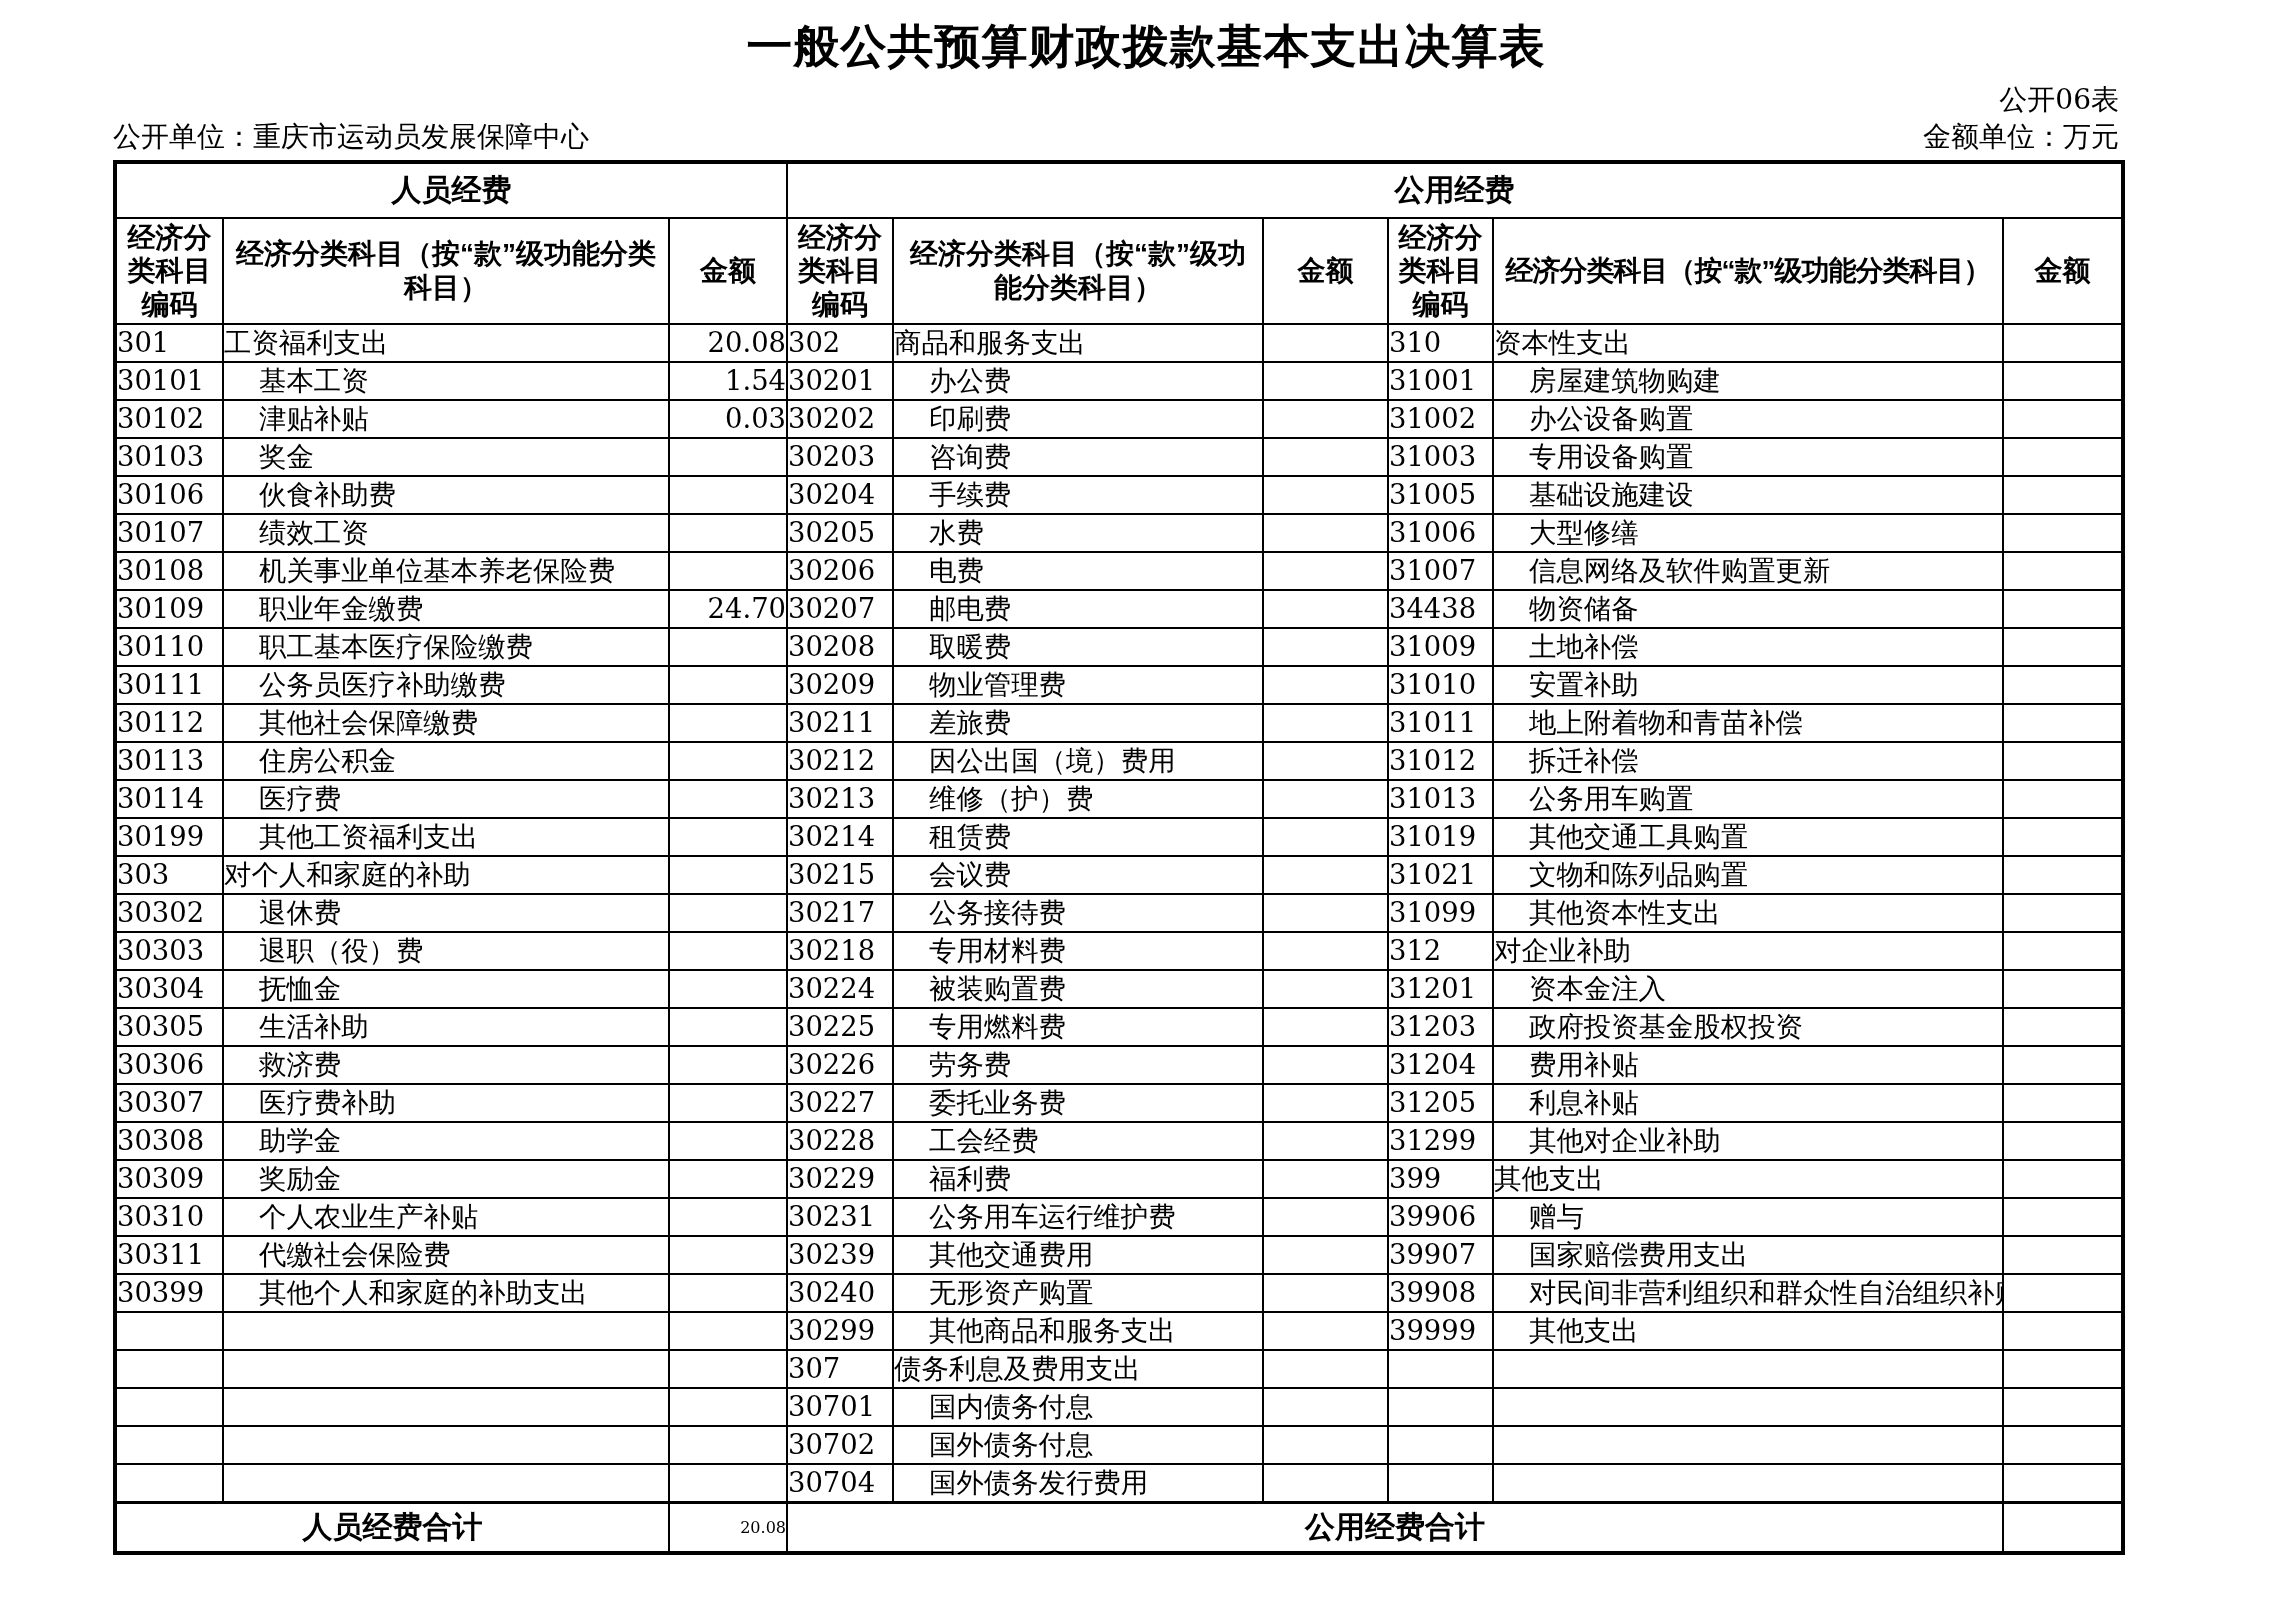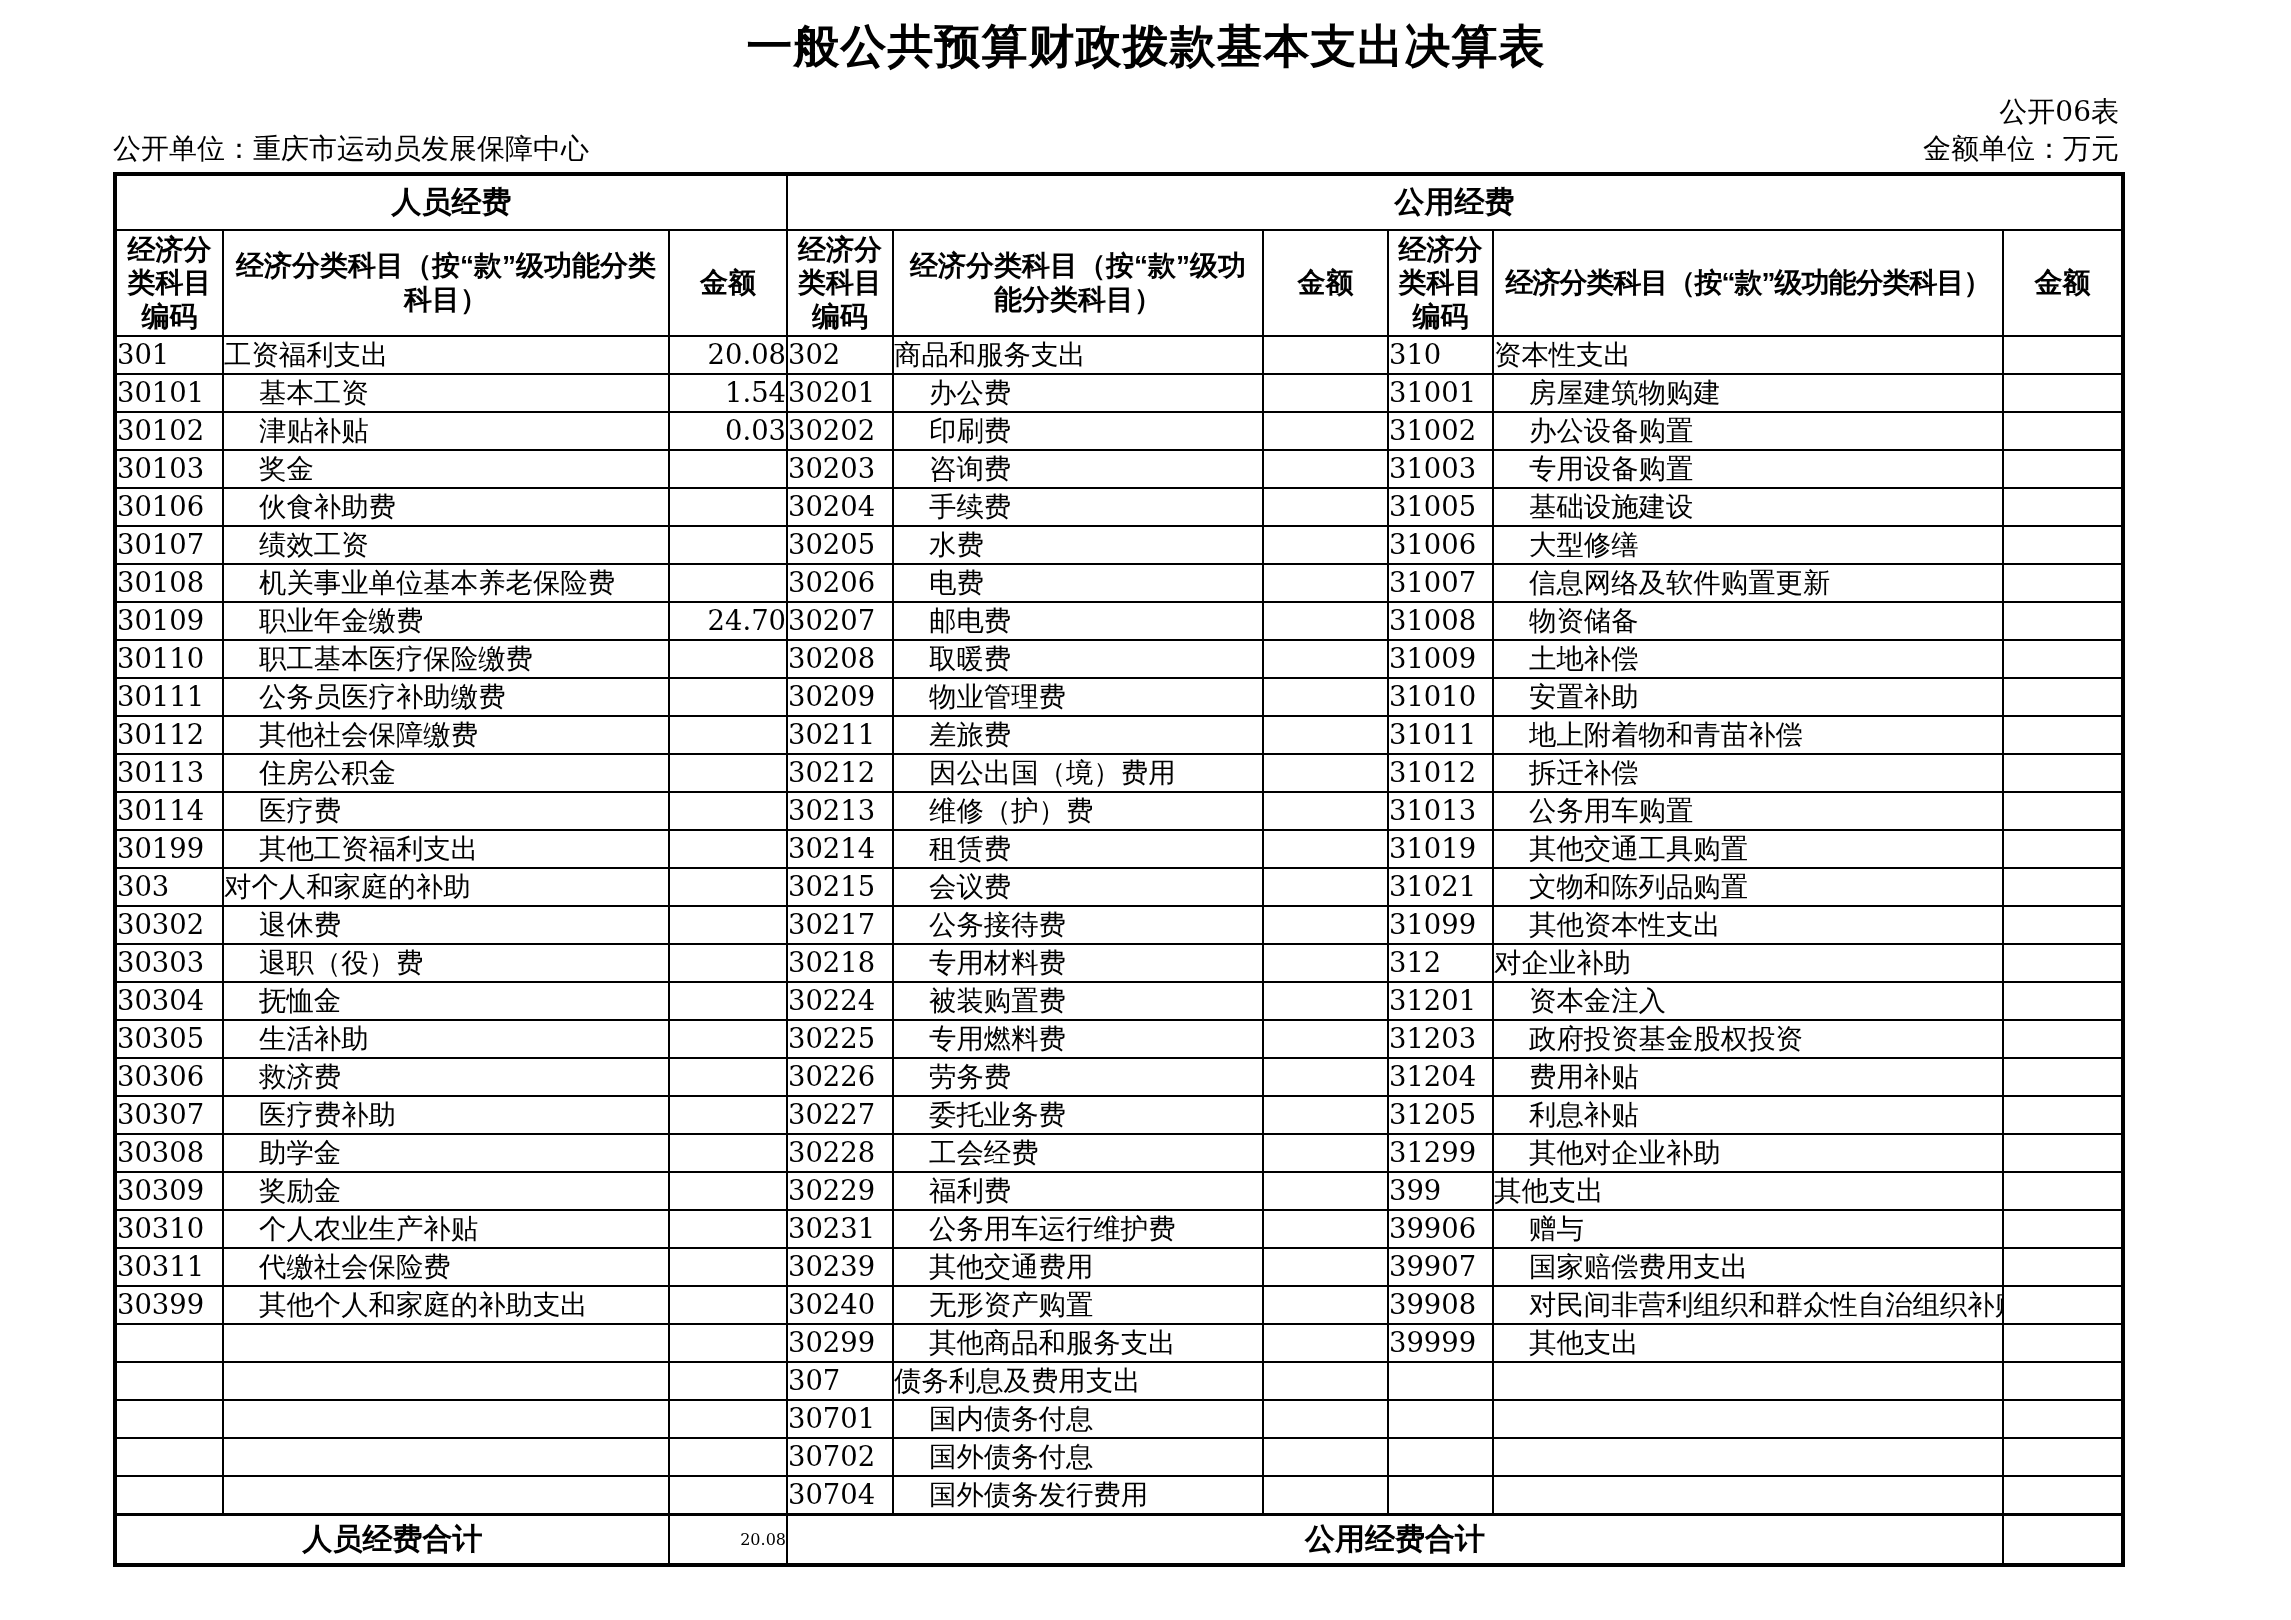--- a/index.html
+++ b/index.html
@@ -9,21 +9,21 @@
     -webkit-font-smoothing:antialiased;
   }
   .sheet{position:relative;width:2292px;height:1352px;}
   .title{
     padding-top:15.7px;text-align:center;
     font-family:"Liberation Sans","DejaVu Sans",sans-serif;
     font-weight:bold;font-size:46px;letter-spacing:1px;
   }
   .head-block{width:2006px;margin-left:113px;}
   .table-code{
-    text-align:right;font-size:28px;margin-top:16px;line-height:35px;
+    text-align:right;font-size:28px;margin-top:4px;line-height:35px;
   }
   .sub-line{
     display:flex;justify-content:space-between;align-items:flex-end;
     font-size:28px;line-height:35px;margin-top:2px;margin-bottom:6px;
   }
   table.budget{
     table-layout:fixed;border-collapse:collapse;
     width:2006px;margin-left:113px;
     border:4.9px solid #000;
   }
@@ -171,21 +171,21 @@
           <td class="subject indent">信息网络及软件购置更新</td>
           <td class="amount"></td>
         </tr>
         <tr>
           <td class="code">30109</td>
           <td class="subject indent">职业年金缴费</td>
           <td class="amount">24.70</td>
           <td class="code">30207</td>
           <td class="subject indent">邮电费</td>
           <td class="amount"></td>
-          <td class="code">31008</td>
+          <td class="code">34438</td>
           <td class="subject indent">物资储备</td>
           <td class="amount"></td>
         </tr>
         <tr>
           <td class="code">30110</td>
           <td class="subject indent">职工基本医疗保险缴费</td>
           <td class="amount"></td>
           <td class="code">30208</td>
           <td class="subject indent">取暖费</td>
           <td class="amount"></td>

